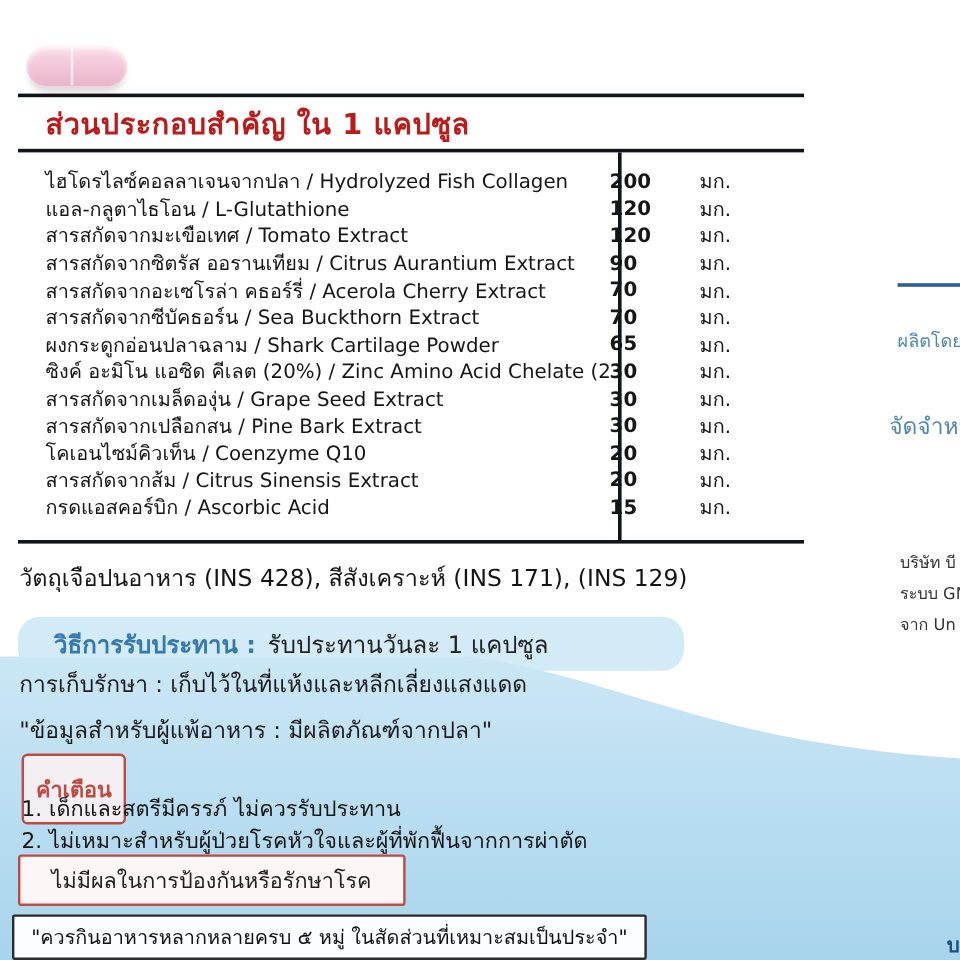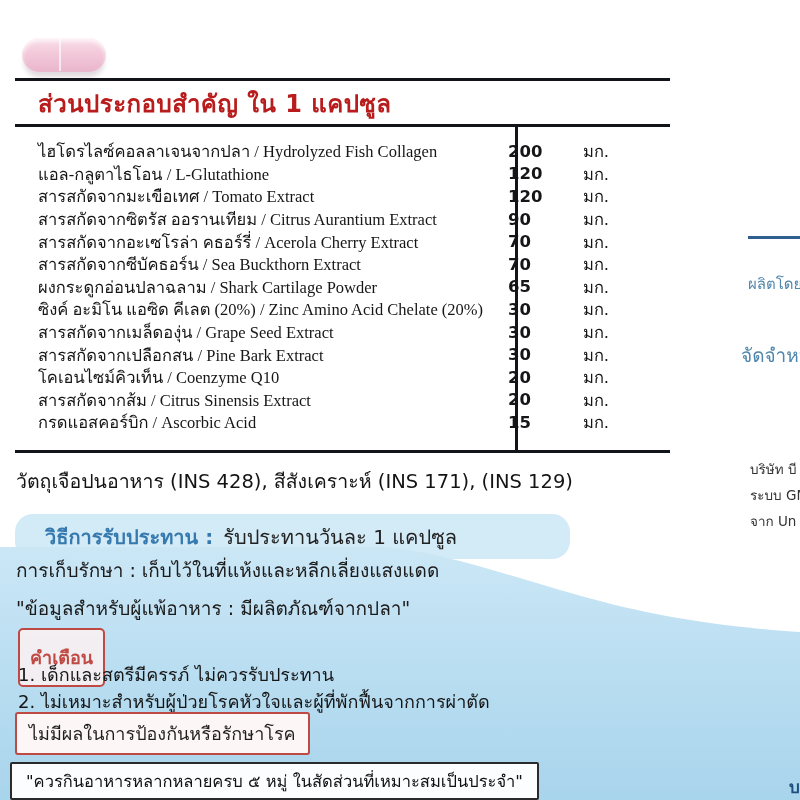--- a/index.html
+++ b/index.html
@@ -25,21 +25,21 @@
   .rule{background:#111418;height:3px;}
 
   .section-title{
     left:38px;top:84px;width:600px;
     font-size:24px;font-weight:bold;color:#b91c1c;letter-spacing:0.5px;
   }
 
   
   .table{left:15px;top:140px;width:655px;}
   .t-row{display:flex;align-items:center;height:22.6px;font-size:16.5px;color:#161616;}
-  .t-name{flex:1;padding-left:23px;white-space:nowrap;overflow:hidden;font-family:Liberation Serif, serif;}
+  .t-name{flex:1;padding-left:23px;white-space:nowrap;overflow:hidden;}
   .t-amount{width:60px;font-weight:700;}
   .t-unit{width:102px;padding-left:15px;box-sizing:border-box;}
   .v-divider{left:515px;top:127px;width:3px;height:323px;background:#111418;}
 
   .additives{left:16px;top:466px;font-size:19.5px;color:#141414;white-space:nowrap;}
 
   .dosage-box{
     left:15px;top:514px;width:555px;height:45px;border-radius:18px;
     background:#d3eaf7;display:flex;align-items:center;padding-left:30px;box-sizing:border-box;
     font-size:20px;white-space:nowrap;
@@ -56,21 +56,21 @@
   .warning-chip{
     left:18px;top:628px;display:inline-block;
     border:2px solid #bf4a43;border-radius:5px;background:rgba(253,241,241,0.85);
     color:#bf4a43;font-size:18px;font-weight:bold;padding:13px 10px;
   }
   .warnings{left:18px;top:661px;font-size:18px;color:#151515;line-height:27px;white-space:nowrap;}
 
   .disclaimer-box{
     left:15px;top:712px;display:inline-block;
     border:2px solid #bf4a43;border-radius:3px;background:#fdf6f6;
-    color:#1f1f1f;font-size:18px;font-weight:500;padding:5px 12px;white-space:nowrap;
+    color:#1f1f1f;font-size:18px;font-weight:500;padding:5px 26px;white-space:nowrap;
   }
   .advice-box{
     left:10px;top:762px;display:inline-block;
     border:2px solid #2b2b2b;border-radius:2px;background:#fcfdfe;
     color:#111;font-size:16.5px;padding:4px 14px;white-space:nowrap;
   }
 
   
   .right-line{left:748px;top:236px;width:60px;height:3px;background:#2f5f91;}
   .produced-by{left:748px;top:272px;font-size:15px;color:#4f86ad;white-space:nowrap;}

